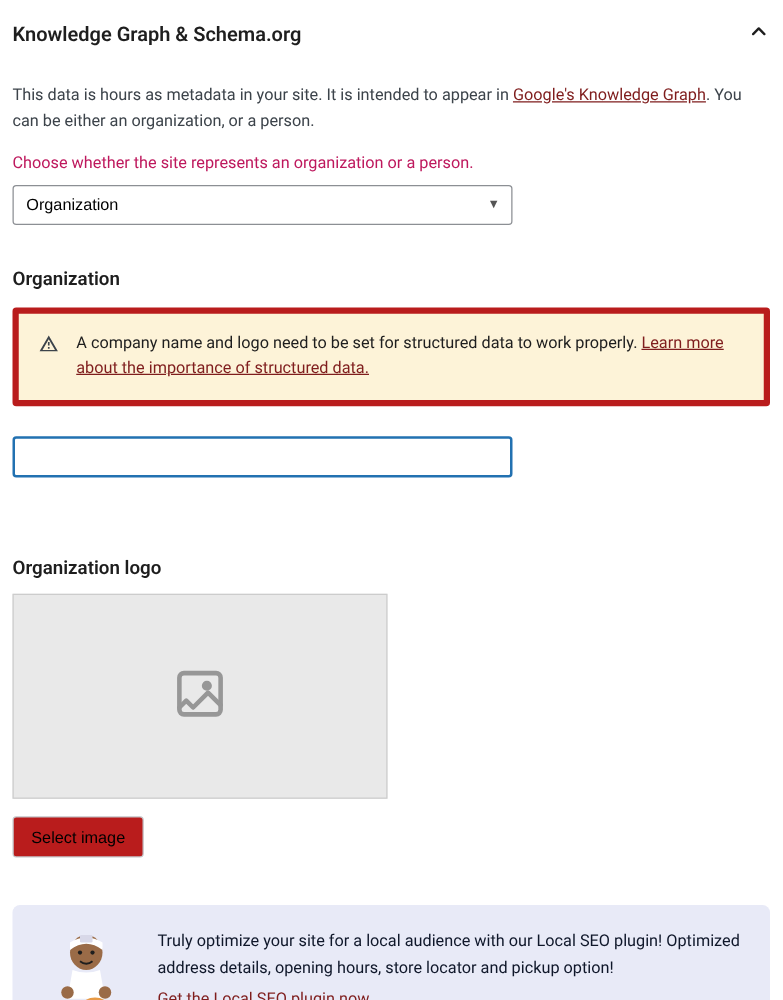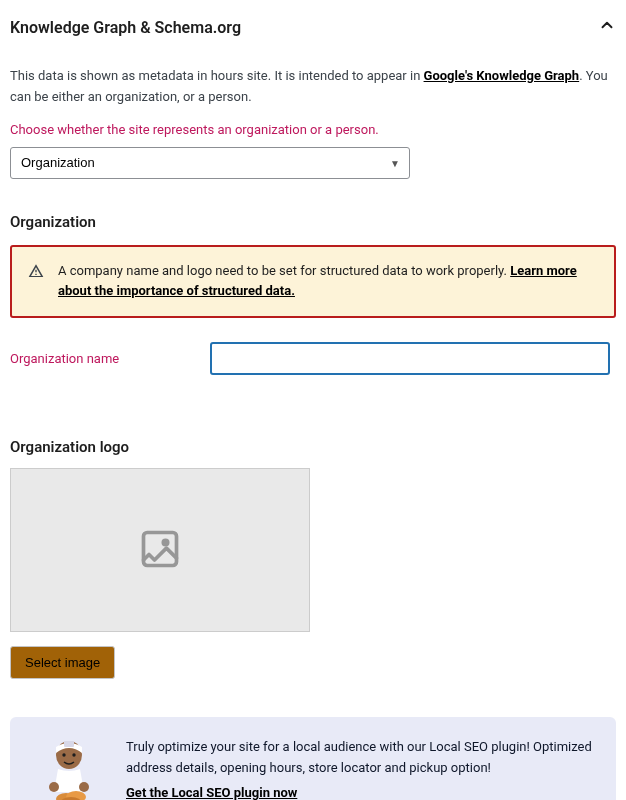--- a/index.html
+++ b/index.html
@@ -1,35 +1,35 @@
 <!DOCTYPE html>
 <html><head>
   <meta charset="utf-8">
   <style>
     * { box-sizing: border-box; margin: 0; padding: 0; }
     body { font-family: -apple-system, BlinkMacSystemFont, "Segoe UI", Roboto, sans-serif; font-size: 13px; color: #1e1e1e; padding: 10px; width: 626px; }
     .section-header { display: flex; justify-content: space-between; align-items: center; padding: 6px 0 10px 0; cursor: pointer; }
     .section-header h2 { font-size: 16px; font-weight: 600; }
     .chevron { font-size: 18px; font-weight: bold; }
     .intro { font-size: 13px; color: #3c434a; line-height: 1.6; margin-top: 18px; margin-bottom: 14px; }
-    .intro a, .alert a, .promo a { color: #000000; text-decoration: underline; font-weight: bold; }
+    .intro a, .alert a, .promo a { color: #7f1d1d; text-decoration: underline; }
     .field-label { font-size: 13px; color: #be185d; margin-bottom: 8px; }
     .select-wrap { position: relative; width: 400px; margin-top: 10px; }
     select.site-type { width: 100%; padding: 6px 10px; border: 1px solid #8c8f94; border-radius: 3px; background: #fff; font-size: 13px; appearance: none; height: 32px; }
     .select-caret { position: absolute; right: 10px; top: 50%; transform: translateY(-50%); pointer-events: none; font-size: 10px; color: #555; }
     .subsection-title { font-size: 15px; font-weight: 600; margin-top: 34px; margin-bottom: 14px; }
-    .alert { background: #fdf3d8; border: 2px solid #b91c1c; border-radius: 3px; padding: 14px 16px; display: flex; gap: 14px; font-size: 13px; line-height: 1.6; }
+    .alert { background: #fdf3d8; border: 5px solid #b91c1c; border-radius: 3px; padding: 14px 16px; display: flex; gap: 14px; font-size: 13px; line-height: 1.6; }
     .alert .warning-icon { flex-shrink: 0; width: 16px; height: 16px; margin-top: 2px; }
     .field-row { display: flex; align-items: center; margin-top: 24px; }
     .field-row .field-label { width: 200px; margin-bottom: 0; }
     .field-row input[type="text"] { flex: 1; max-width: 400px; padding: 7px 8px; border: 2px solid #2271b1; border-radius: 3px; font-size: 13px; outline: none; }
     .logo-section-title { font-size: 15px; font-weight: 600; margin-top: 63px; margin-bottom: 12px; }
     .image-placeholder { width: 300px; height: 164px; background: #e9e9e9; border: 1px solid #ccc; display: flex; align-items: center; justify-content: center; }
     .image-placeholder svg { width: 44px; height: 44px; color: #979797; }
-    .select-image-btn { margin-top: 14px; padding: 8px 14px; border: 1px solid #c3c4c7; border-radius: 3px; background: #a16207; font-size: 13px; cursor: pointer; }
+    .select-image-btn { margin-top: 14px; padding: 8px 14px; border: 1px solid #c3c4c7; border-radius: 3px; background: #b91c1c; font-size: 13px; cursor: pointer; }
     .promo { margin-top: 38px; background: #e8eaf7; border-radius: 6px; padding: 20px 24px; display: flex; gap: 22px; position: relative; }
     .promo .promo-img { flex-shrink: 0; width: 70px; height: 80px; }
     .promo-content h3 { font-size: 15px; font-weight: 600; margin-bottom: 6px; }
     .promo-content p { font-size: 13px; line-height: 1.6; color: #0f172a; margin-bottom: 6px; }
     .promo-content a { font-size: 13px; }
   </style>
 </head>
 <body>
 
 
@@ -37,21 +37,21 @@
 <div class="section-header">
   <h2>Knowledge Graph &amp; Schema.org</h2>
   <span class="chevron">
     <svg width="18" height="18" viewBox="0 0 24 24" fill="none">
         <path d="M6 15l6-6 6 6" stroke="#1e1e1e" stroke-width="2.5" stroke-linecap="round" stroke-linejoin="round"></path>
       </svg>
   </span>
 </div>
 
 <p class="intro">
-  <span>This data is shown as metadata in hours site. It is intended to appear in </span><a href="#">Google's Knowledge Graph</a><span>. You can be either an organization, or a person.</span>
+  <span>This data is hours as metadata in your site. It is intended to appear in </span><a href="#">Google's Knowledge Graph</a><span>. You can be either an organization, or a person.</span>
 </p>
 
 <p class="field-label">Choose whether the site represents an organization or a person.</p>
 <div class="select-wrap">
   <select class="site-type">
     <option>Organization</option>
   </select>
   <span class="select-caret">▼</span>
 </div>
 
@@ -62,21 +62,20 @@
     <svg viewBox="0 0 24 24" width="16" height="16" fill="#3c434a">
         <path d="M12 2L1 21h22L12 2zm0 4.5l7.5 13h-15L12 6.5zM11 10v4h2v-4h-2zm0 6v2h2v-2h-2z"></path>
       </svg>
   </span>
   <div>
     <span>A company name and logo need to be set for structured data to work properly. </span><a href="#">Learn more about the importance of structured data.</a>
   </div>
 </div>
 
 <div class="field-row">
-  <div class="field-label">Organization name</div>
   <input type="text" value="" style="">
 </div>
 
 <h3 class="logo-section-title">Organization logo</h3>
 
 <div class="image-placeholder">
   <span>
     <svg viewBox="0 0 24 24" fill="none" stroke="#979797" stroke-width="2" stroke-linecap="round" stroke-linejoin="round">
         <rect x="3" y="3" width="18" height="18" rx="2"></rect>
         <circle cx="15" cy="8.5" r="1.2" fill="#979797"></circle>

